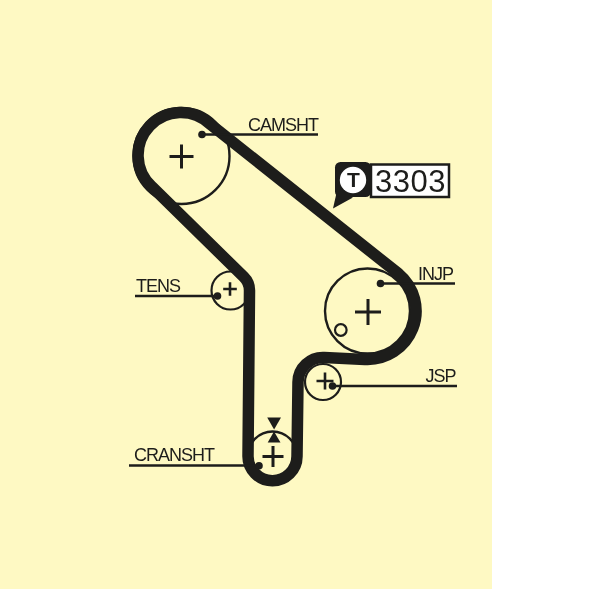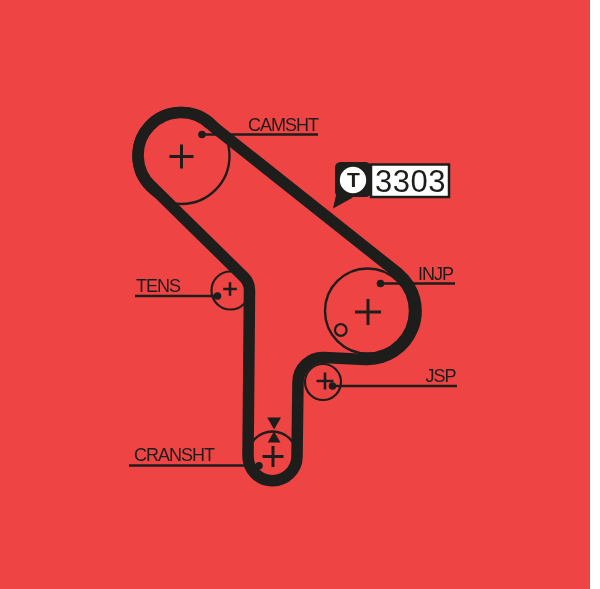--- a/index.html
+++ b/index.html
@@ -2,23 +2,23 @@
 <html><head>
 <meta charset="utf-8">
 <style>
   html, body {
     margin: 0;
     padding: 0;
     background: #ffffff;
   }
   .stage {
     position: relative;
-    width: 590px;
+    width: 492px;
     height: 589px;
-    background: #ef4444;
+    background: #fef9c3;
     overflow: hidden;
   }
   svg {
     display: block;
     width: 600px;
     height: 589px;
   }
   .pulley {
     fill: none;
     stroke: currentColor;

